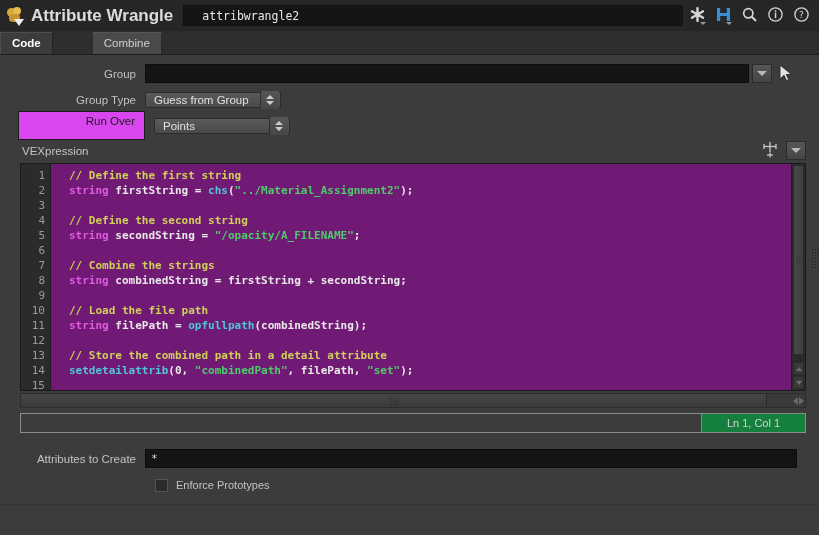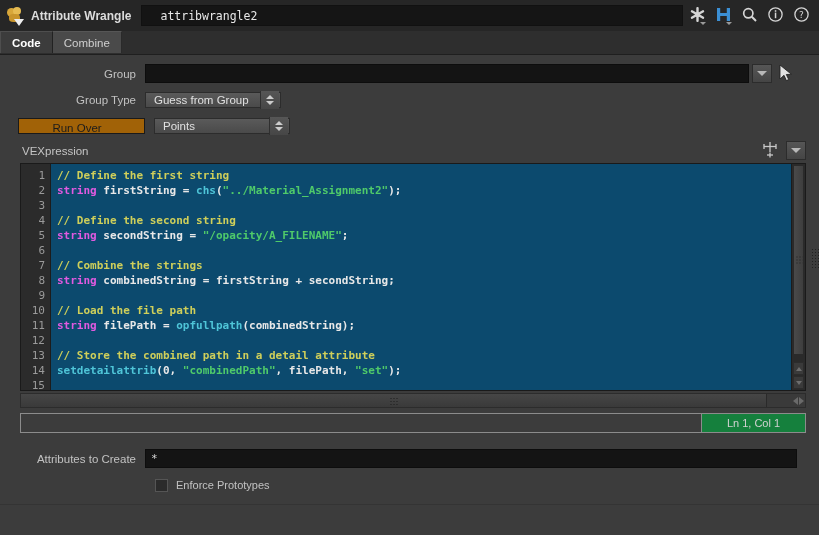--- a/index.html
+++ b/index.html
@@ -50,21 +50,21 @@
     background: #c9952c;
   }
   .node-icon .tail {
     position: absolute; left: 9px; top: 13px;
     width: 0; height: 0;
     border-left: 5px solid transparent;
     border-right: 5px solid transparent;
     border-top: 7px solid #efefef;
   }
   .node-title {
-    font-size: 12px;
+    font-size: 17px;
     font-weight: bold;
     color: #dcdcdc;
     padding-right: 10px;
     white-space: nowrap;
   }
   .name-field {
     flex: 1 1 auto;
     height: 21px;
     background: #151515;
     border: 1px solid #111;
@@ -96,22 +96,23 @@
     border-left: 3px solid transparent;
     border-right: 3px solid transparent;
     border-top: 3px solid #9a9a9a;
   }
 
   
   .tabbar {
     height: 23px;
     background: #2e2e2e;
     display: flex;
-    align-items: flex-start;
+    align-items: center;
     border-bottom: 1px solid #1f1f1f;
+    gap: 40px;
   }
   .tab {
     height: 22px;
     padding: 0 11px;
     display: flex;
     align-items: center;
     font-size: 11.5px;
     cursor: pointer;
     box-sizing: border-box;
   }
@@ -141,28 +142,27 @@
   .plabel {
     width: 145px;
     text-align: right;
     padding-right: 9px;
     font-size: 11.5px;
     color: #c2c2c2;
     box-sizing: border-box;
     white-space: nowrap;
   }
   .plabel.highlight {
-    background: #a16207;
+    background: #d946ef;
     color: #1c1c1c;
     border: 1px solid #1a1a1a;
-    height: 16px;
+    height: 29px;
     line-height: 19px;
     margin-left: 18px;
     width: 127px;
-    text-align: center;
   }
   .text-input {
     height: 19px;
     background: #141414;
     border: 1px solid #0d0d0d;
     box-sizing: border-box;
     display: flex;
     align-items: center;
     padding-left: 5px;
     font-family: "DejaVu Sans Mono", monospace;
@@ -273,23 +273,23 @@
   }
   .gutter div {
     font-family: "DejaVu Sans Mono", monospace;
     font-size: 11px;
     line-height: 15px;
     color: #9a9a9a;
     padding-right: 5px;
   }
   .codearea {
     flex: 1 1 auto;
-    background: #0c4a6e;
+    background: #701a75;
     padding-top: 4px;
-    padding-left: 6px;
+    padding-left: 18px;
     overflow: hidden;
     box-sizing: border-box;
   }
   .codearea pre {
     margin: 0;
     font-family: "DejaVu Sans Mono", monospace;
     font-size: 11px;
     line-height: 15px;
     white-space: pre;
     font-weight: bold;

